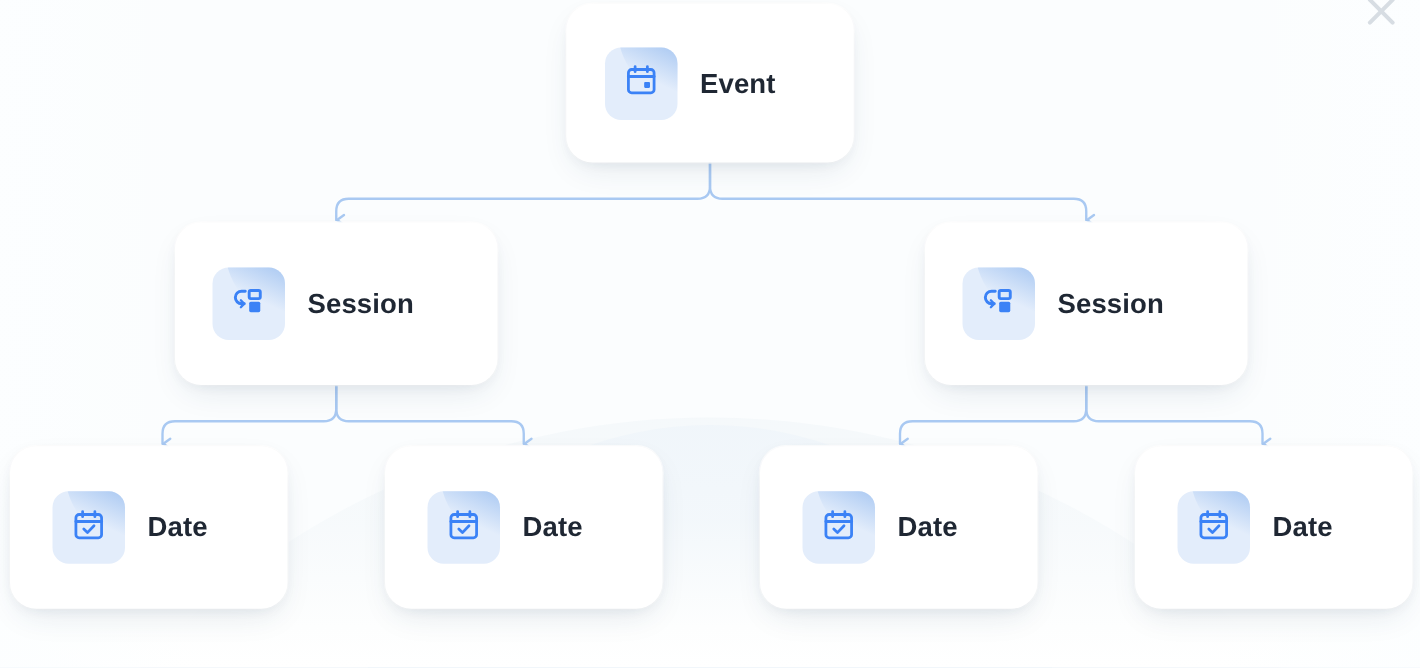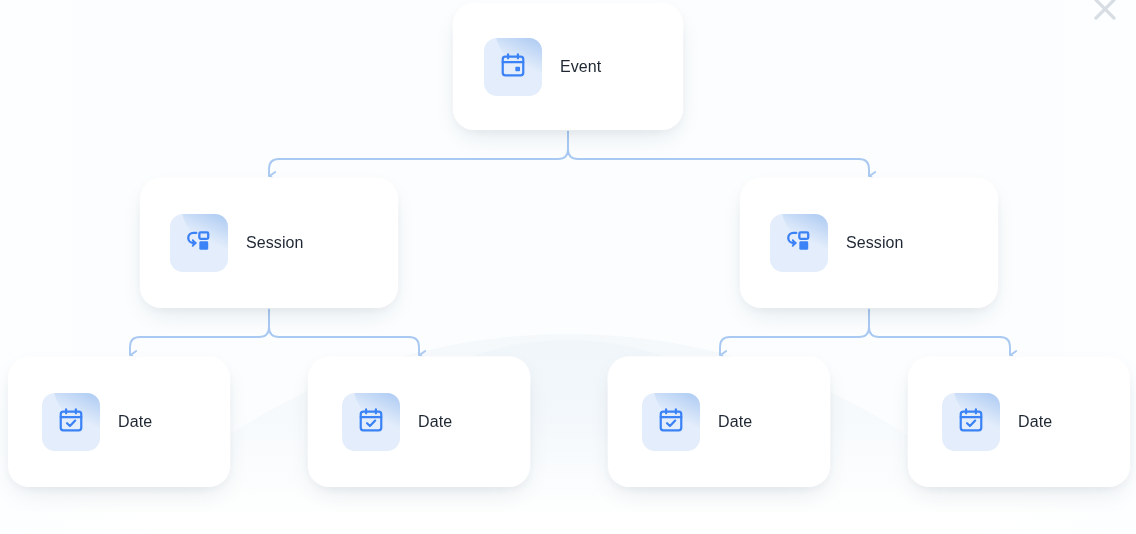--- a/index.html
+++ b/index.html
@@ -68,22 +68,22 @@
     position:absolute;
     right:-26px;top:-30px;
     width:74px;height:74px;
     background:linear-gradient(205deg,#7ba7e8 0%,#a9c8f2 38%,rgba(205,224,248,0) 72%);
     transform:rotate(0deg);
     border-radius:0 13px 0 60px;
   }
   .node .glyph{position:relative;z-index:2;display:block;}
   .node .label{
     margin-left:18px;
-    font-size:16px;
-    font-weight:400;
+    font-size:22px;
+    font-weight:700;
     letter-spacing:.1px;
     color:#1f2733;
     white-space:nowrap;
   }
 
   
   #node-event   {left:453px;top:3px;  width:230px;height:127px;padding:0 0 0 31px;box-sizing:border-box;}
   #node-session-1{left:140px;top:178px;width:258px;height:130px;padding:0 0 0 30px;box-sizing:border-box;}
   #node-session-2{left:740px;top:178px;width:258px;height:130px;padding:0 0 0 30px;box-sizing:border-box;}
   #node-date-1  {left:8px;  top:357px;width:222px;height:130px;padding:0 0 0 34px;box-sizing:border-box;}

